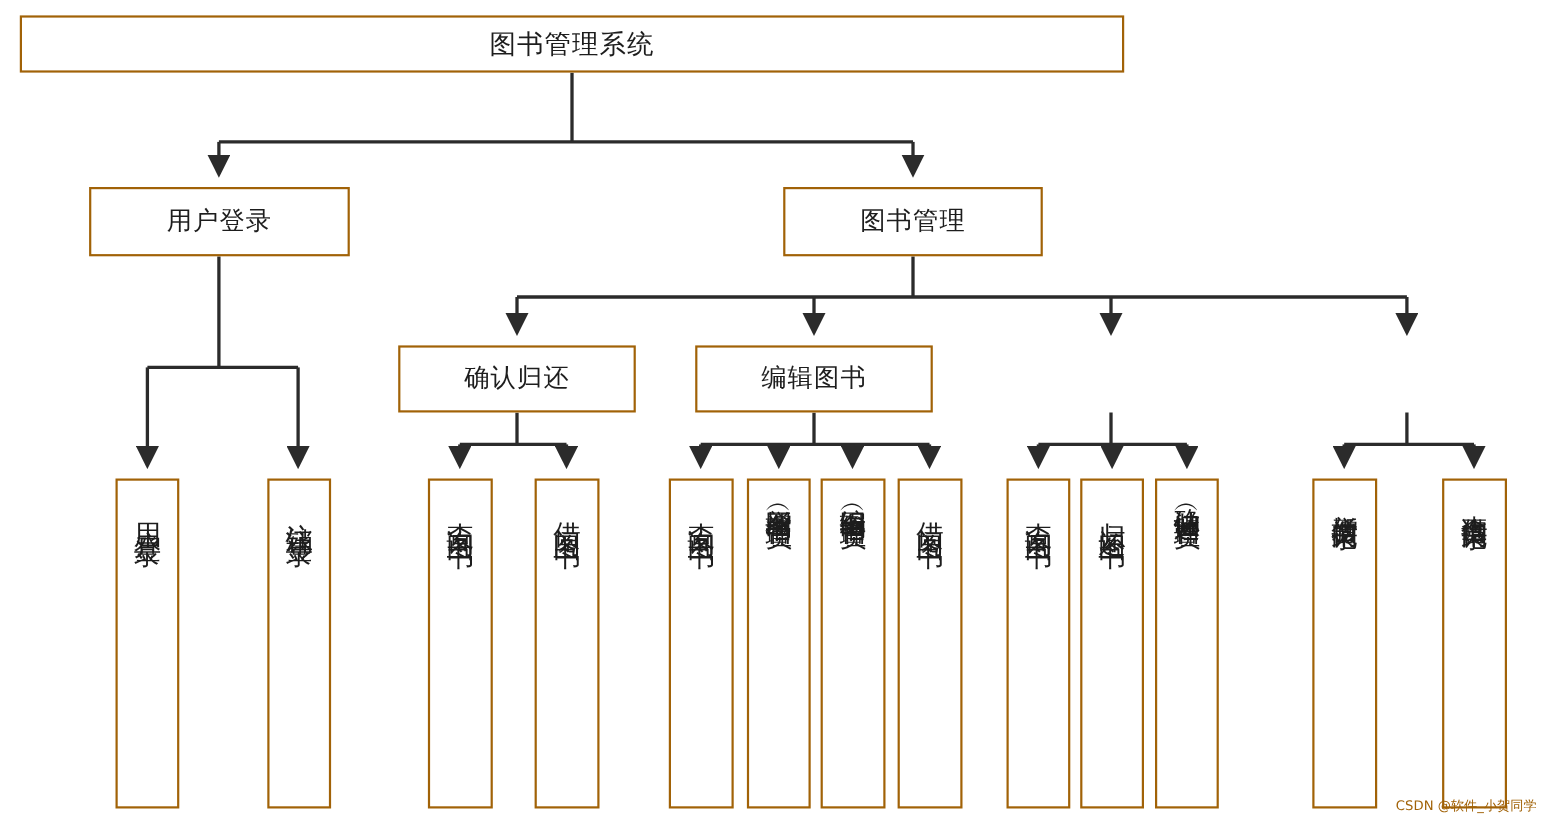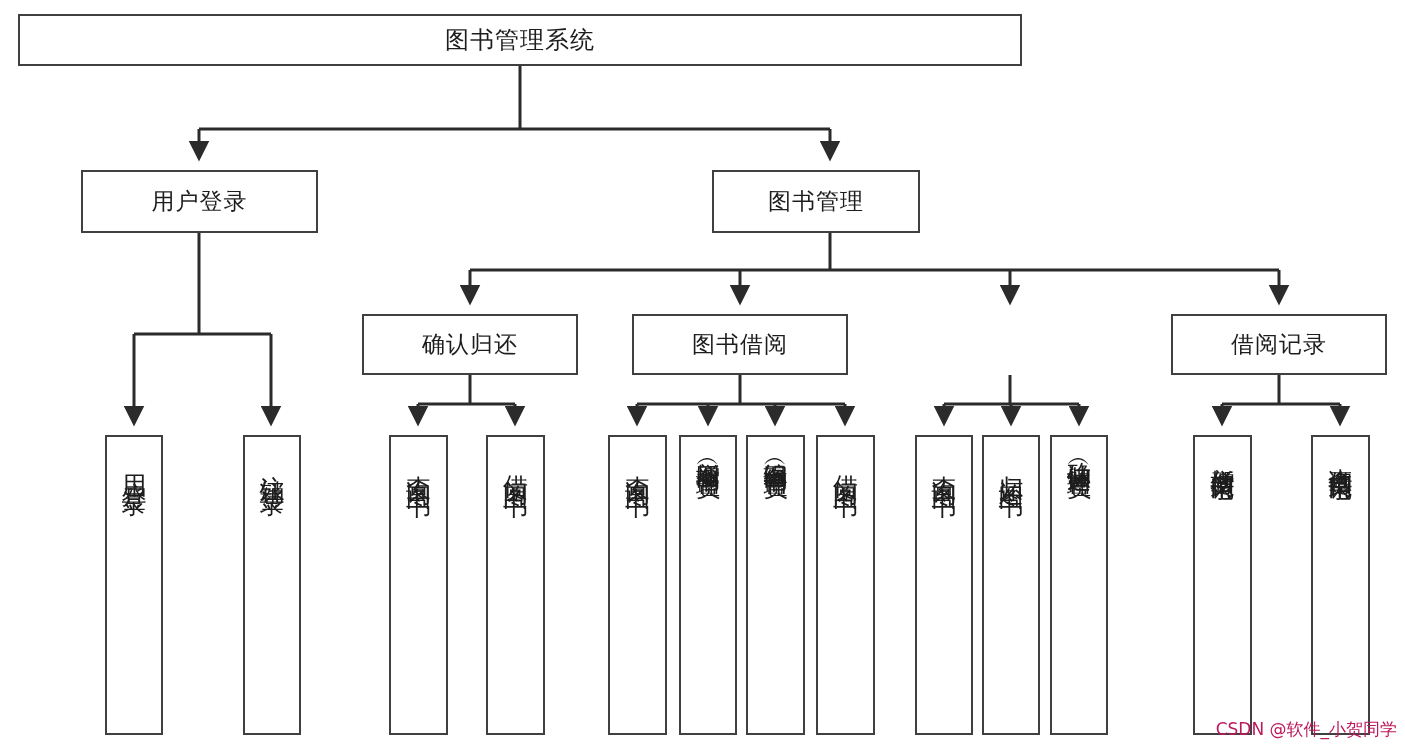--- a/index.html
+++ b/index.html
@@ -7,21 +7,21 @@
   body{
     font-family:"DejaVu Sans","Liberation Sans",sans-serif;
     width:1405px;height:747px;overflow:hidden;
   }
   #canvas{position:relative;width:1405px;height:747px;background:#ffffff;}
   svg#wires{position:absolute;left:0;top:0;width:1405px;height:747px;pointer-events:none;}
 
   .node{
     position:absolute;
     box-sizing:border-box;
-    border:2px solid #404040;
+    border:2px solid #a16207;
     background:#ffffff;
     display:flex;
     align-items:center;
     justify-content:center;
     color:#1d1d1d;
   }
   .node .lbl{
     display:block;
     text-align:center;
     line-height:1.12;
@@ -44,22 +44,22 @@
     line-height:1.0;
     letter-spacing:6px;
     white-space:nowrap;
   }
   .leaf.tight .lbl{letter-spacing:2px;font-size:24px;}
 
   .watermark{
     position:absolute;
     right:8px;
     bottom:6px;
-    font-size:17px;
-    color:#be185d;
+    font-size:12px;
+    color:#a16207;
     white-space:nowrap;
     user-select:none;
   }
 </style>
 </head>
 <body>
 
 <div id="canvas">
 
   <svg id="wires" viewBox="0 0 1405 747">
@@ -112,32 +112,29 @@
     </g>
   </svg>
 
   <div class="node h-node root" style="left:18px;top:14px;width:1004px;height:52px;">
     <span class="lbl">图书管理系统</span>
   </div>
 
   <div class="node h-node" style="left:81px;top:170px;width:237px;height:63px;">
     <span class="lbl">用户登录</span>
   </div>
-  <div class="node h-node" style="left:712px;top:170px;width:208px;height:63px;">
+  <div class="node h-node" style="left:712px;top:170px;width:236px;height:63px;">
     <span class="lbl">图书管理</span>
   </div>
 
   <div class="node h-node" style="left:362px;top:314px;width:216px;height:61px;">
     <span class="lbl">确认归还</span>
   </div>
   <div class="node h-node" style="left:632px;top:314px;width:216px;height:61px;">
-    <span class="lbl">图书借阅</span>
-  </div>
-  <div class="node h-node" style="left:1171px;top:314px;width:216px;height:61px;">
-    <span class="lbl">借阅记录</span>
+    <span class="lbl">编辑图书</span>
   </div>
 
   <div class="node leaf" style="left:105px;top:435px;width:58px;height:300px;">
     <span class="lbl">用户登录</span>
   </div>
   <div class="node leaf" style="left:243px;top:435px;width:58px;height:300px;">
     <span class="lbl">注销登录</span>
   </div>
 
   <div class="node leaf" style="left:389px;top:435px;width:59px;height:300px;">

